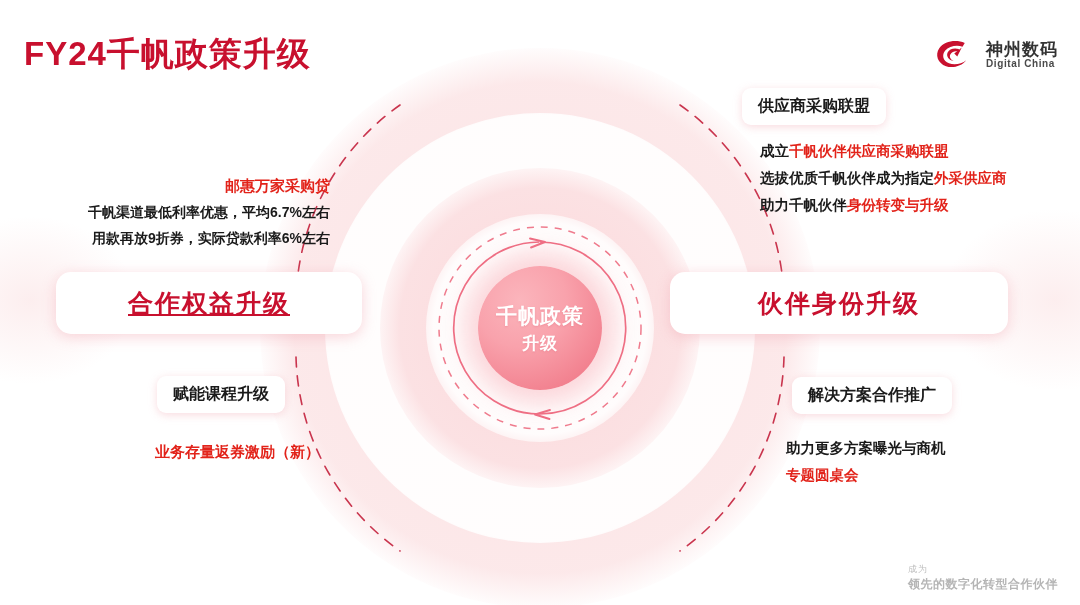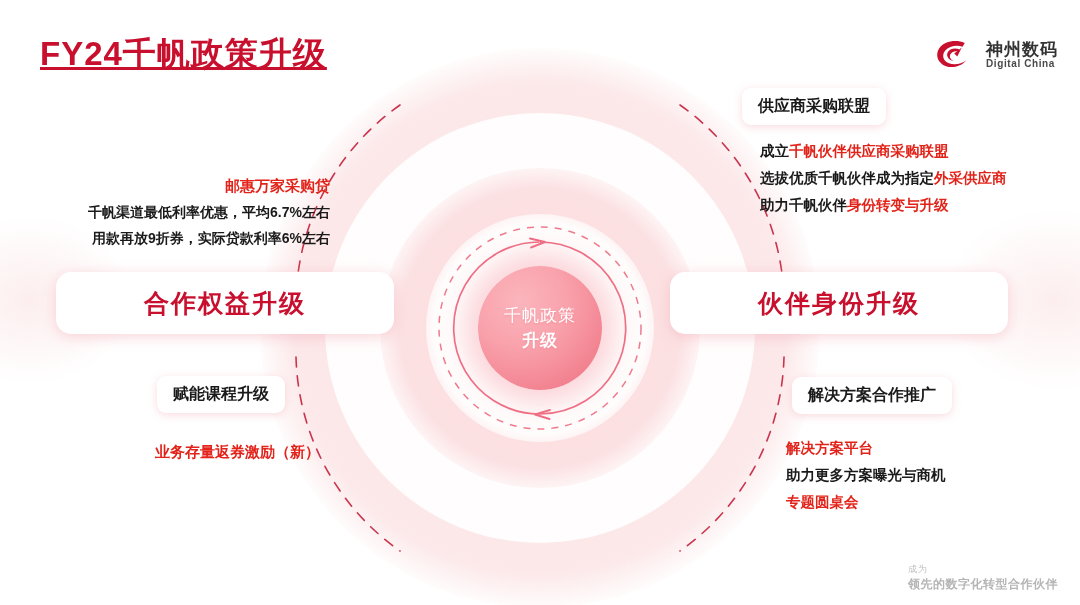--- a/index.html
+++ b/index.html
@@ -53,33 +53,32 @@
     margin-left: -62px; margin-top: -62px;
     border-radius: 50%;
     background: radial-gradient(circle at 34% 28%, #fbb5bc 0%, #f9a2ac 38%, #f2818f 78%, #ef7685 100%);
     box-shadow: 0 0 22px 14px rgba(249,170,180,0.45);
     display: flex;
     flex-direction: column;
     align-items: center;
     justify-content: center;
     color: #ffffff;
   }
-  .hub-l1 { font-size: 17px; font-weight: normal; letter-spacing: 1px; line-height: 1.5; text-shadow: 0 1px 2px rgba(230,120,135,0.45); }
+  .hub-l1 { font-size: 21px; font-weight: bold; letter-spacing: 1px; line-height: 1.5; text-shadow: 0 1px 2px rgba(230,120,135,0.45); }
   .hub-l2 { font-size: 17px; font-weight: bold; letter-spacing: 1px; line-height: 1.5; text-shadow: 0 1px 2px rgba(230,120,135,0.45); }
 
   
   .title {
     position: absolute;
-    left: 40px; top: 32px;
+    left: 24px; top: 32px;
     font-size: 33px;
     font-weight: bold;
     color: #c8102e;
     letter-spacing: 1px;
     white-space: nowrap;
-    text-decoration: underline;
   }
 
   
   .logo {
     position: absolute;
     right: 22px; top: 38px;
     display: flex;
     align-items: center;
     gap: 16px;
     justify-content: flex-end;
@@ -113,21 +112,21 @@
     border-radius: 15px;
     box-shadow: 0 3px 14px rgba(242,165,175,0.45);
     display: flex;
     align-items: center;
     justify-content: center;
     font-size: 25px;
     font-weight: bold;
     color: #c8102e;
     letter-spacing: 2px;
   }
-  .bigcard.left  { left: 56px;  top: 272px; width: 338px; height: 62px; }
+  .bigcard.left  { left: 56px;  top: 272px; width: 306px; height: 62px; text-decoration: underline; }
   .bigcard.right { left: 670px; top: 272px; width: 338px; height: 62px; }
 
   
   .tblock { position: absolute; white-space: nowrap; }
   .tblock .line { line-height: 1.85; }
   .hl  { color: #e2231a; font-weight: bold; }
   .bk  { color: #1a1a1a; font-weight: bold; }
 
   .blk-fin  { left: 0px;   top: 172px; width: 330px; font-size: 14px; text-align: right; }
   .blk-fin .head { font-size: 15px; }
@@ -216,21 +215,20 @@
     </div>
     <div class="line">
       <span class="bk">选拔优质千帆伙伴成为指定</span><span class="hl">外采供应商</span>
     </div>
     <div class="line">
       <span class="bk">助力千帆伙伴</span><span class="hl">身份转变与升级</span>
     </div>
   </div>
 
   <div class="tblock blk-sol">
-    <div class="line hl">解决方案平台</div>
     <div class="line bk">助力更多方案曝光与商机</div>
     <div class="line hl">专题圆桌会</div>
   </div>
 
   <div class="footer">
     <div class="f1">成为</div>
     <div class="f2">领先的数字化转型合作伙伴</div>
   </div>
 
 </div>

